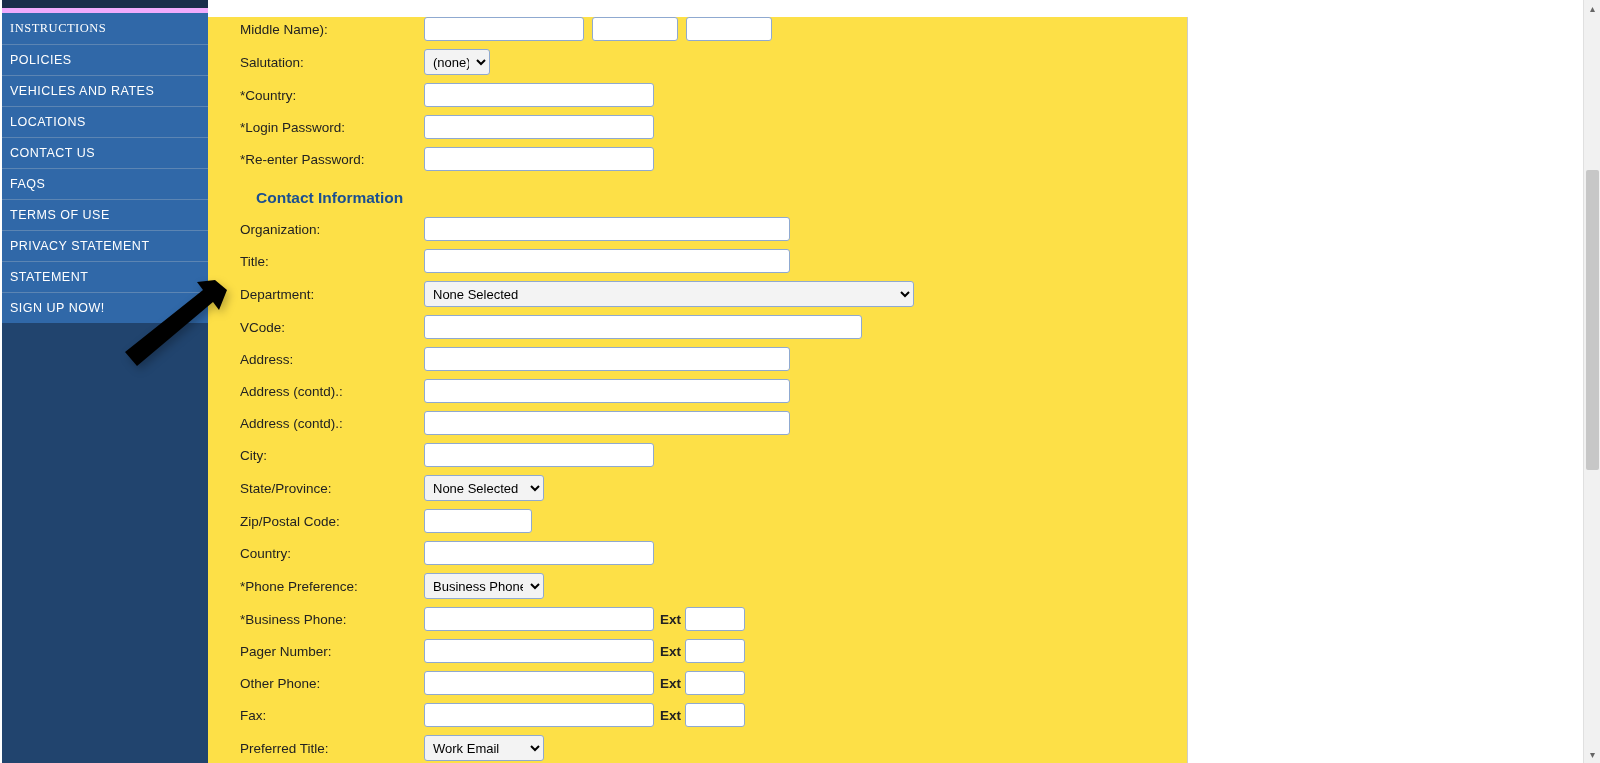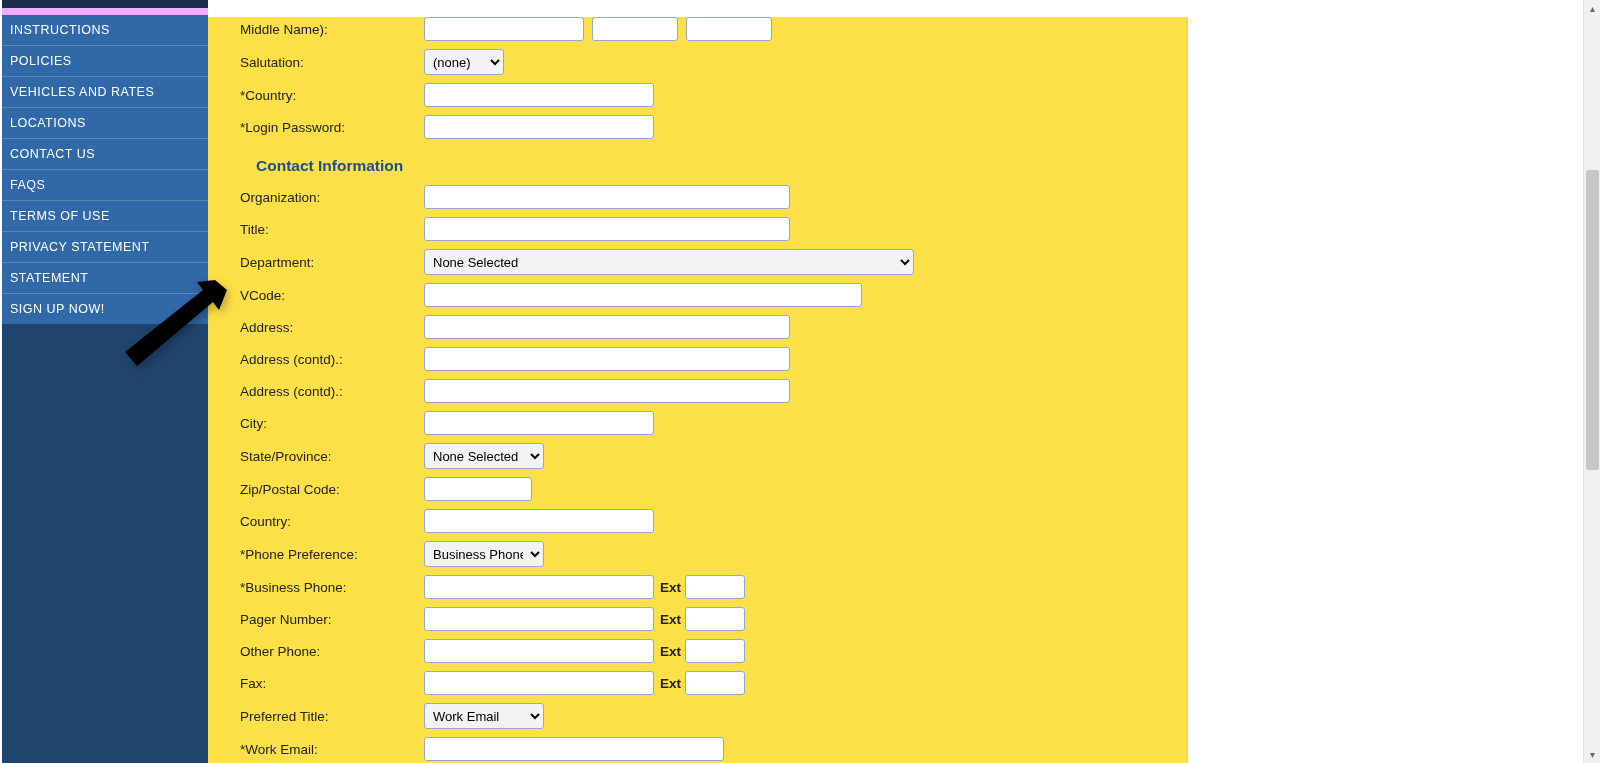--- a/index.html
+++ b/index.html
@@ -29,21 +29,21 @@
   .sidebar-item {
     display: block;
     padding: 8px 8px;
     font-size: 12.5px;
     letter-spacing: 0.5px;
     color: #ffffff;
     border-bottom: 1px solid #5c85b3;
     cursor: pointer;
     background: #3068a8;
   }
-  .sidebar-item:first-of-type { border-top: 7px solid #f0abfc; }
+  .sidebar-item:first-of-type { border-top: 5px solid #f0abfc; font-family: Liberation Serif, serif; }
 
   
   .main {
     position: absolute;
     left: 208px;
     top: 17px;
     width: 980px;
     height: 100%;
     border-right: 1px solid #cccccc;
     background: #fde047;
@@ -81,21 +81,21 @@
     padding: 2px 4px;
     font-size: 13px;
     background: #f3f3f3;
   }
   .w-230 { width: 230px; }
   .w-366 { width: 366px; }
   .w-300 { width: 300px; }
   .w-438 { width: 438px; }
   .w-490 { width: 490px; }
   .w-108 { width: 108px; }
-  .w-66  { width: 80px; }
+  .w-66  { width: 66px; }
   .w-120 { width: 120px; }
   .ext-label {
     font-size: 13.5px;
     color: #222;
     margin: 0 4px 0 6px;
     font-weight: bold;
   }
 
   
   .name-inputs input { margin-right: 8px; }
@@ -173,20 +173,24 @@
     <div class="form-row">
       <label class="form-label">*Country:</label>
       <input type="text" class="w-230" style="">
     </div>
 
     <div class="form-row">
       <label class="form-label">*Login Password:</label>
       <input type="password" class="w-230" style="">
     </div>
 
+    <div class="form-row">
+      <label class="form-label">*Re-enter Password:</label>
+      <input type="password" class="w-230" style="">
+    </div>
 
     <div class="section-title">Contact Information</div>
 
     <div class="form-row">
       <label class="form-label">Organization:</label>
       <input type="text" class="w-366" style="">
     </div>
 
     <div class="form-row">
       <label class="form-label">Title:</label>

